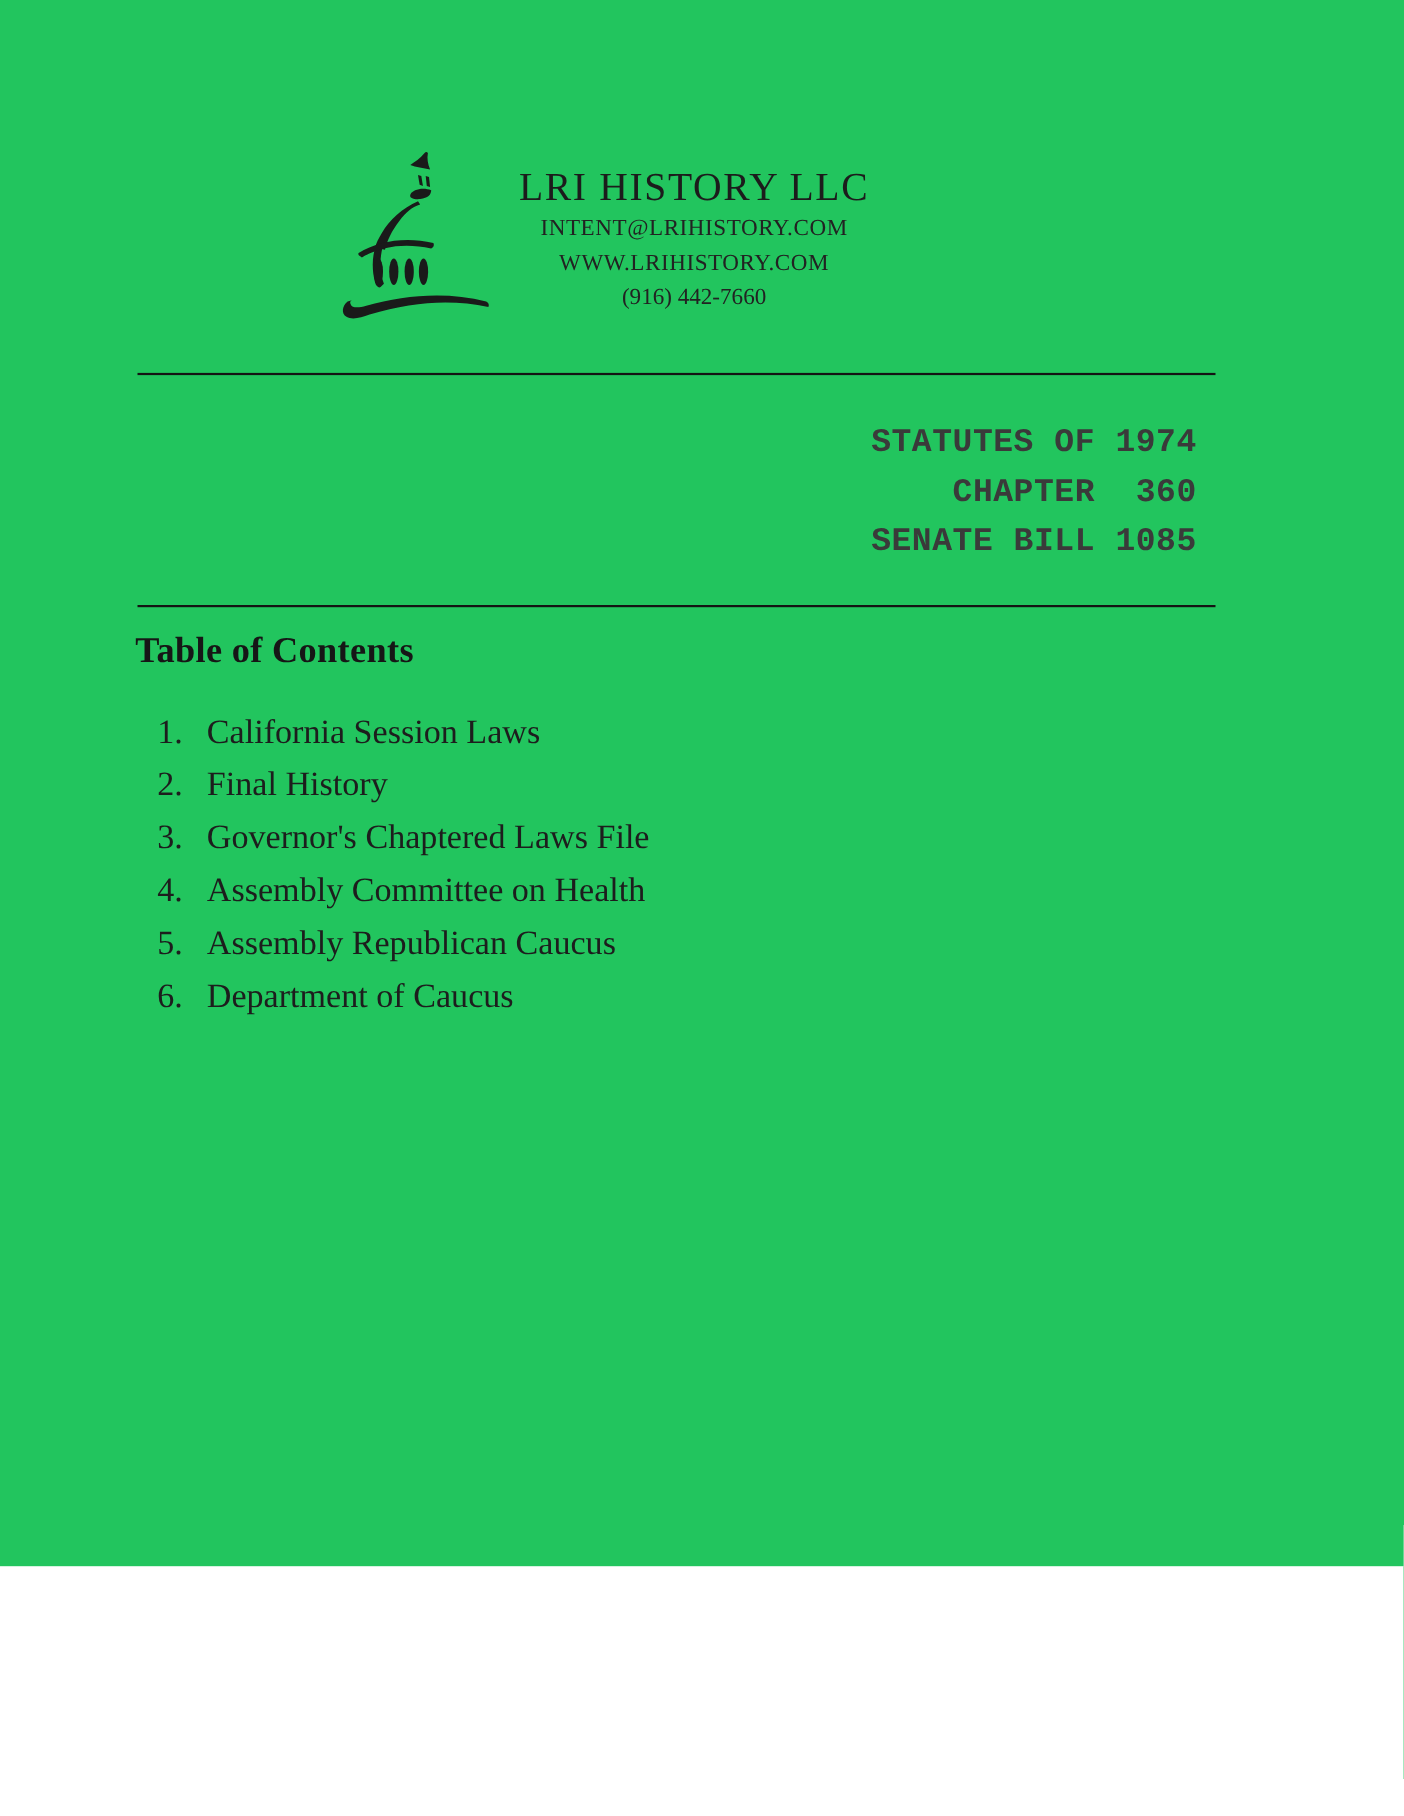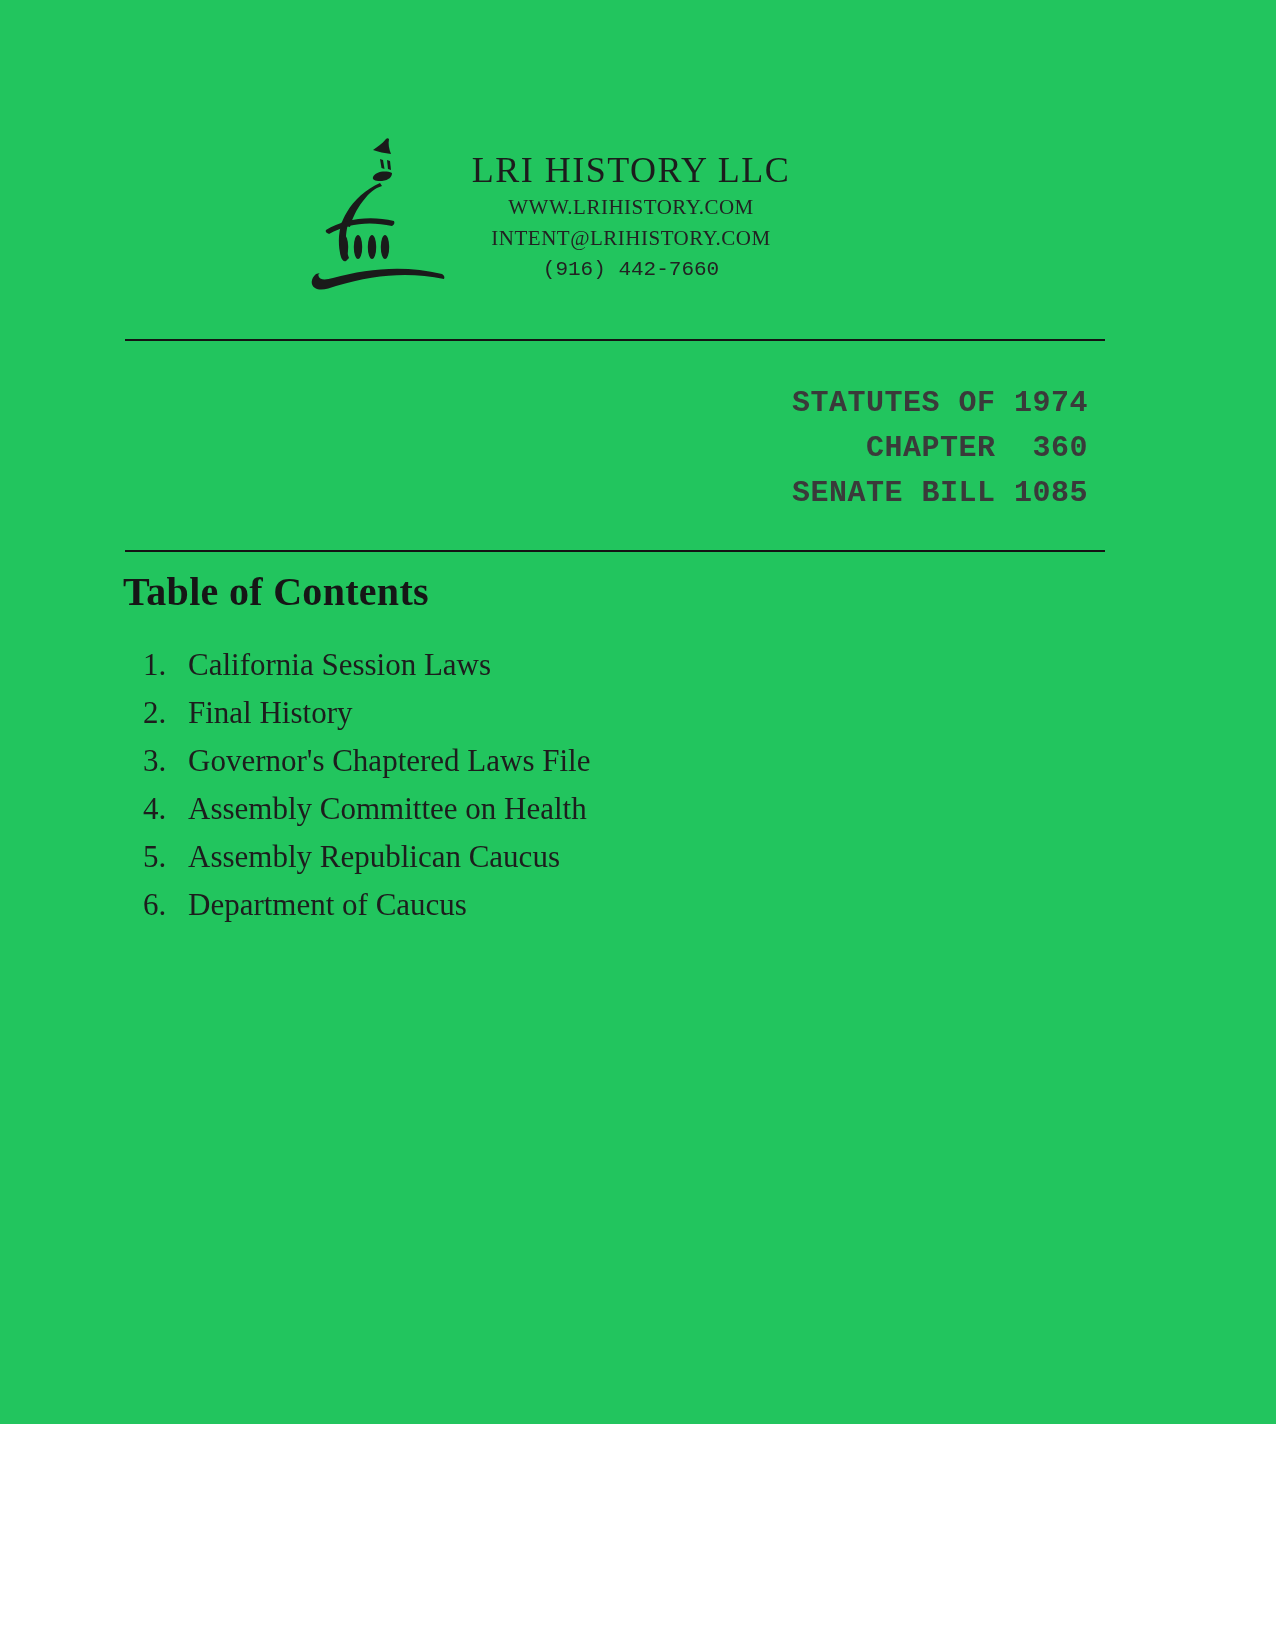--- a/index.html
+++ b/index.html
@@ -33,21 +33,21 @@
     color:#1c1c1c;
     white-space:nowrap;
   }
   .contact-line{
     font-size:21px;
     line-height:31px;
     letter-spacing:0.5px;
     color:#222222;
     white-space:nowrap;
   }
-  .contact-line.phone{letter-spacing:0;font-family:Liberation Mono, monospace;}
+  .contact-line.phone{letter-spacing:0;}
 
   
   .rule{
     position:absolute;
     left:125px;
     width:980px;
     height:2px;
     background:#141414;
   }
   .rule.top{top:339px;}
@@ -65,21 +65,21 @@
     letter-spacing:0.5px;
     color:#3a3a3a;
   }
   .reference .ref-line{white-space:pre;font-family:Liberation Mono, monospace;}
 
   
   .toc-title{
     position:absolute;
     left:123px; top:572px;
     font-weight:bold;
-    font-size:40px;
+    font-size:33px;
     line-height:40px;
     color:#161616;
     letter-spacing:0.3px;
     font-family:Liberation Serif, serif;
   }
   .toc-list{
     position:absolute;
     left:143px; top:648px;
     margin:0; padding:0;
     list-style:none;
@@ -125,22 +125,22 @@
         <ellipse cx="66" cy="111" rx="4.2" ry="12"></ellipse>
         <ellipse cx="79" cy="111" rx="4.2" ry="12"></ellipse>
 
         <path d="M10,138 C5,142 4,149 9,152 C14,155 22,153 30,150 C70,138 104,136 138,143 C139,141 138,139 136,138 C100,129 62,132 27,142 C20,144 14,144 13,141 C12,139 12,138 14,137 Z"></path>
       </g>
     </svg>
   </div>
 
   <div class="contact">
     <div class="company">LRI HISTORY LLC</div>
+    <div class="contact-line">INTENT@LRIHISTORY.COM</div>
     <div class="contact-line">WWW.LRIHISTORY.COM</div>
-    <div class="contact-line">INTENT@LRIHISTORY.COM</div>
     <div class="contact-line phone">(916) 442-7660</div>
   </div>
 
   <div class="rule top"></div>
 
   <div class="reference">
     <div class="ref-line">STATUTES OF 1974</div>
     <div class="ref-line">CHAPTER  360</div>
     <div class="ref-line">SENATE BILL 1085</div>
   </div>

